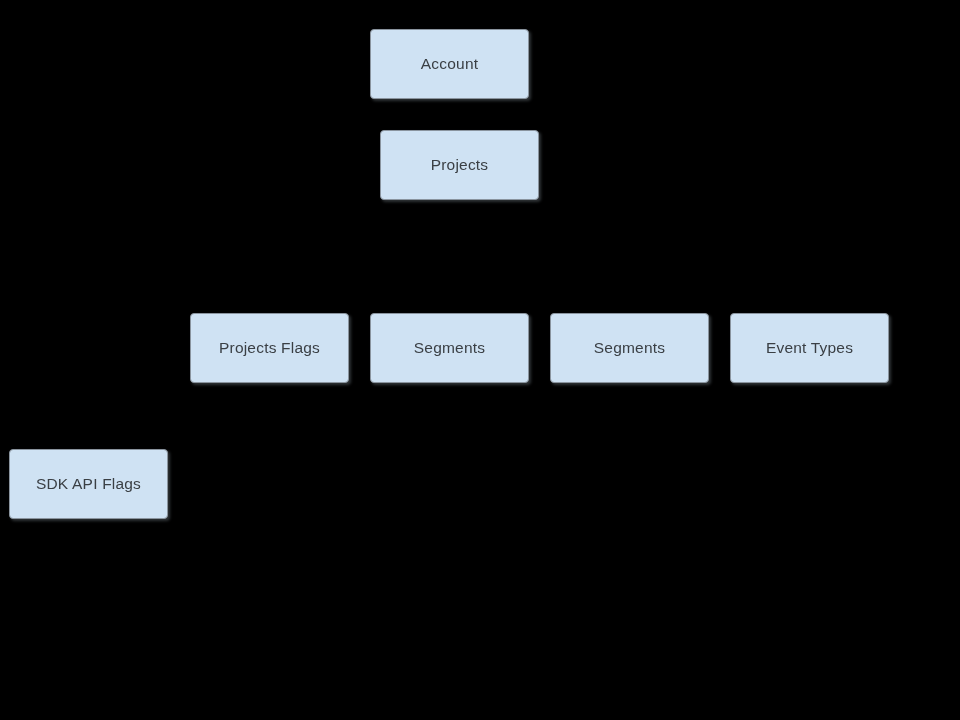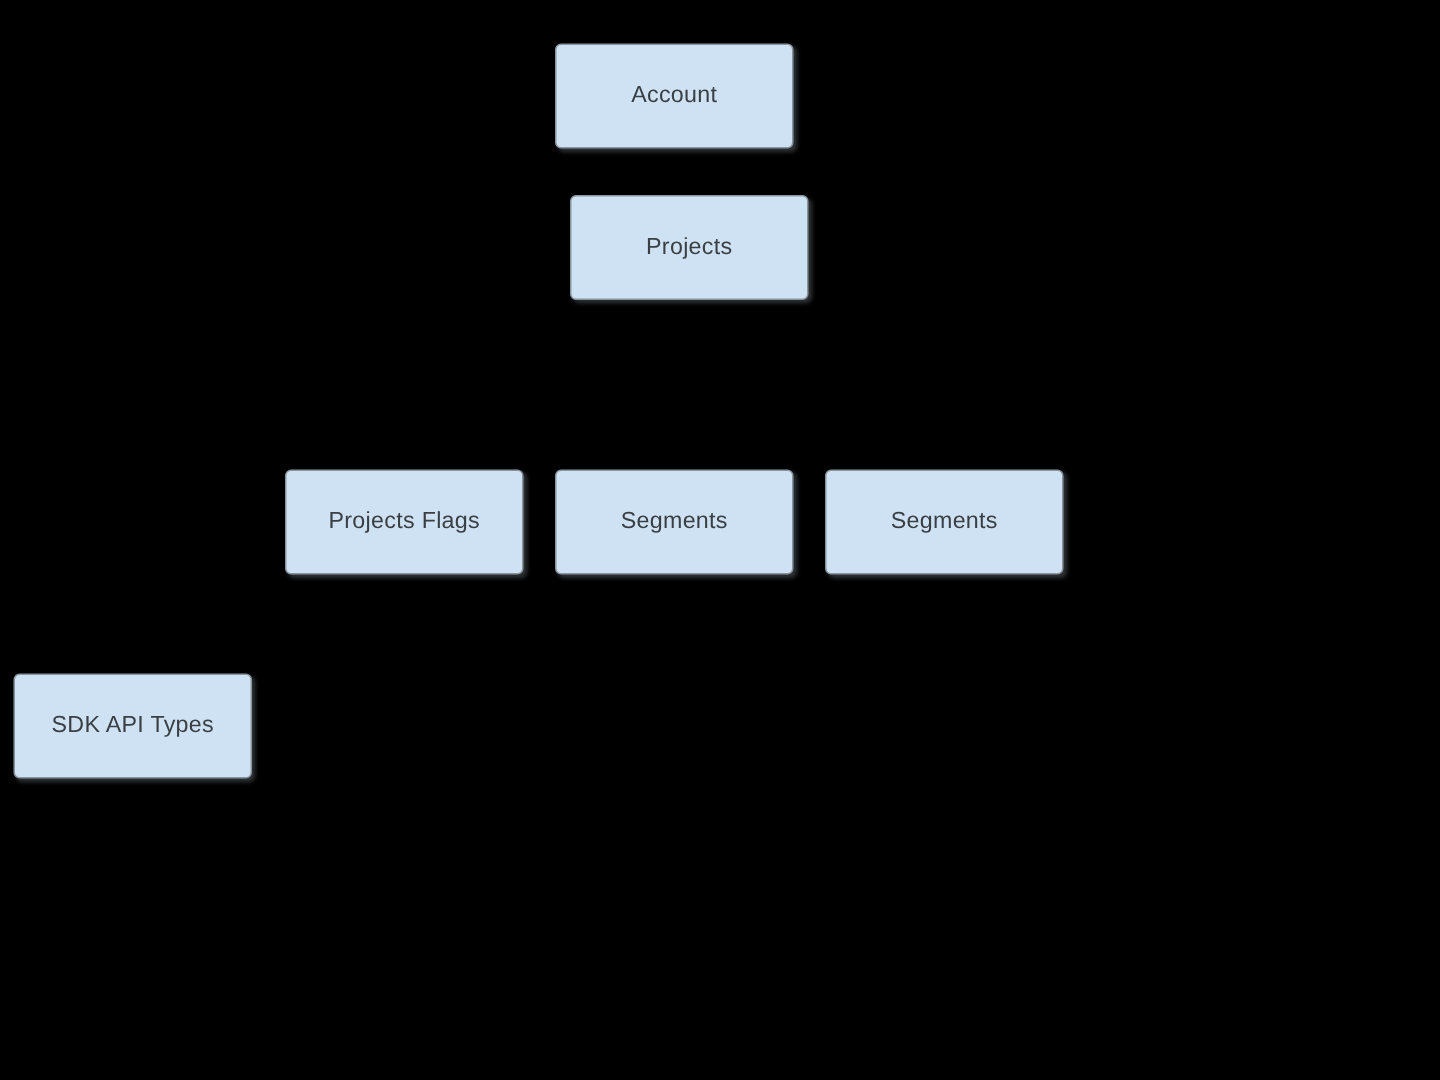--- a/index.html
+++ b/index.html
@@ -53,15 +53,16 @@
 
   <div class="node node-projects">Projects</div>
 
 
   <div class="node node-feature-flags">Projects Flags</div>
 
   <div class="node node-segments">Segments</div>
 
   <div class="node node-metrics">Segments</div>
 
+  <div class="node node-event-types">Event Types</div>
 
-  <div class="node node-sdk-api-keys">SDK API Types</div>
+  <div class="node node-sdk-api-keys">SDK API Flags</div>
 </div>
 
 </body></html>

